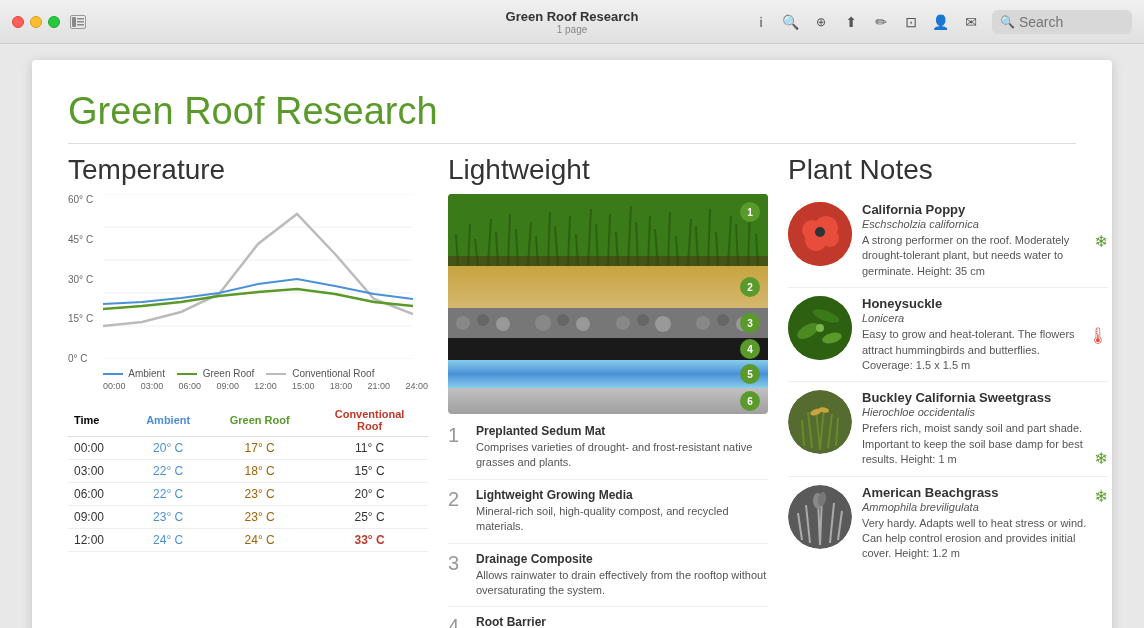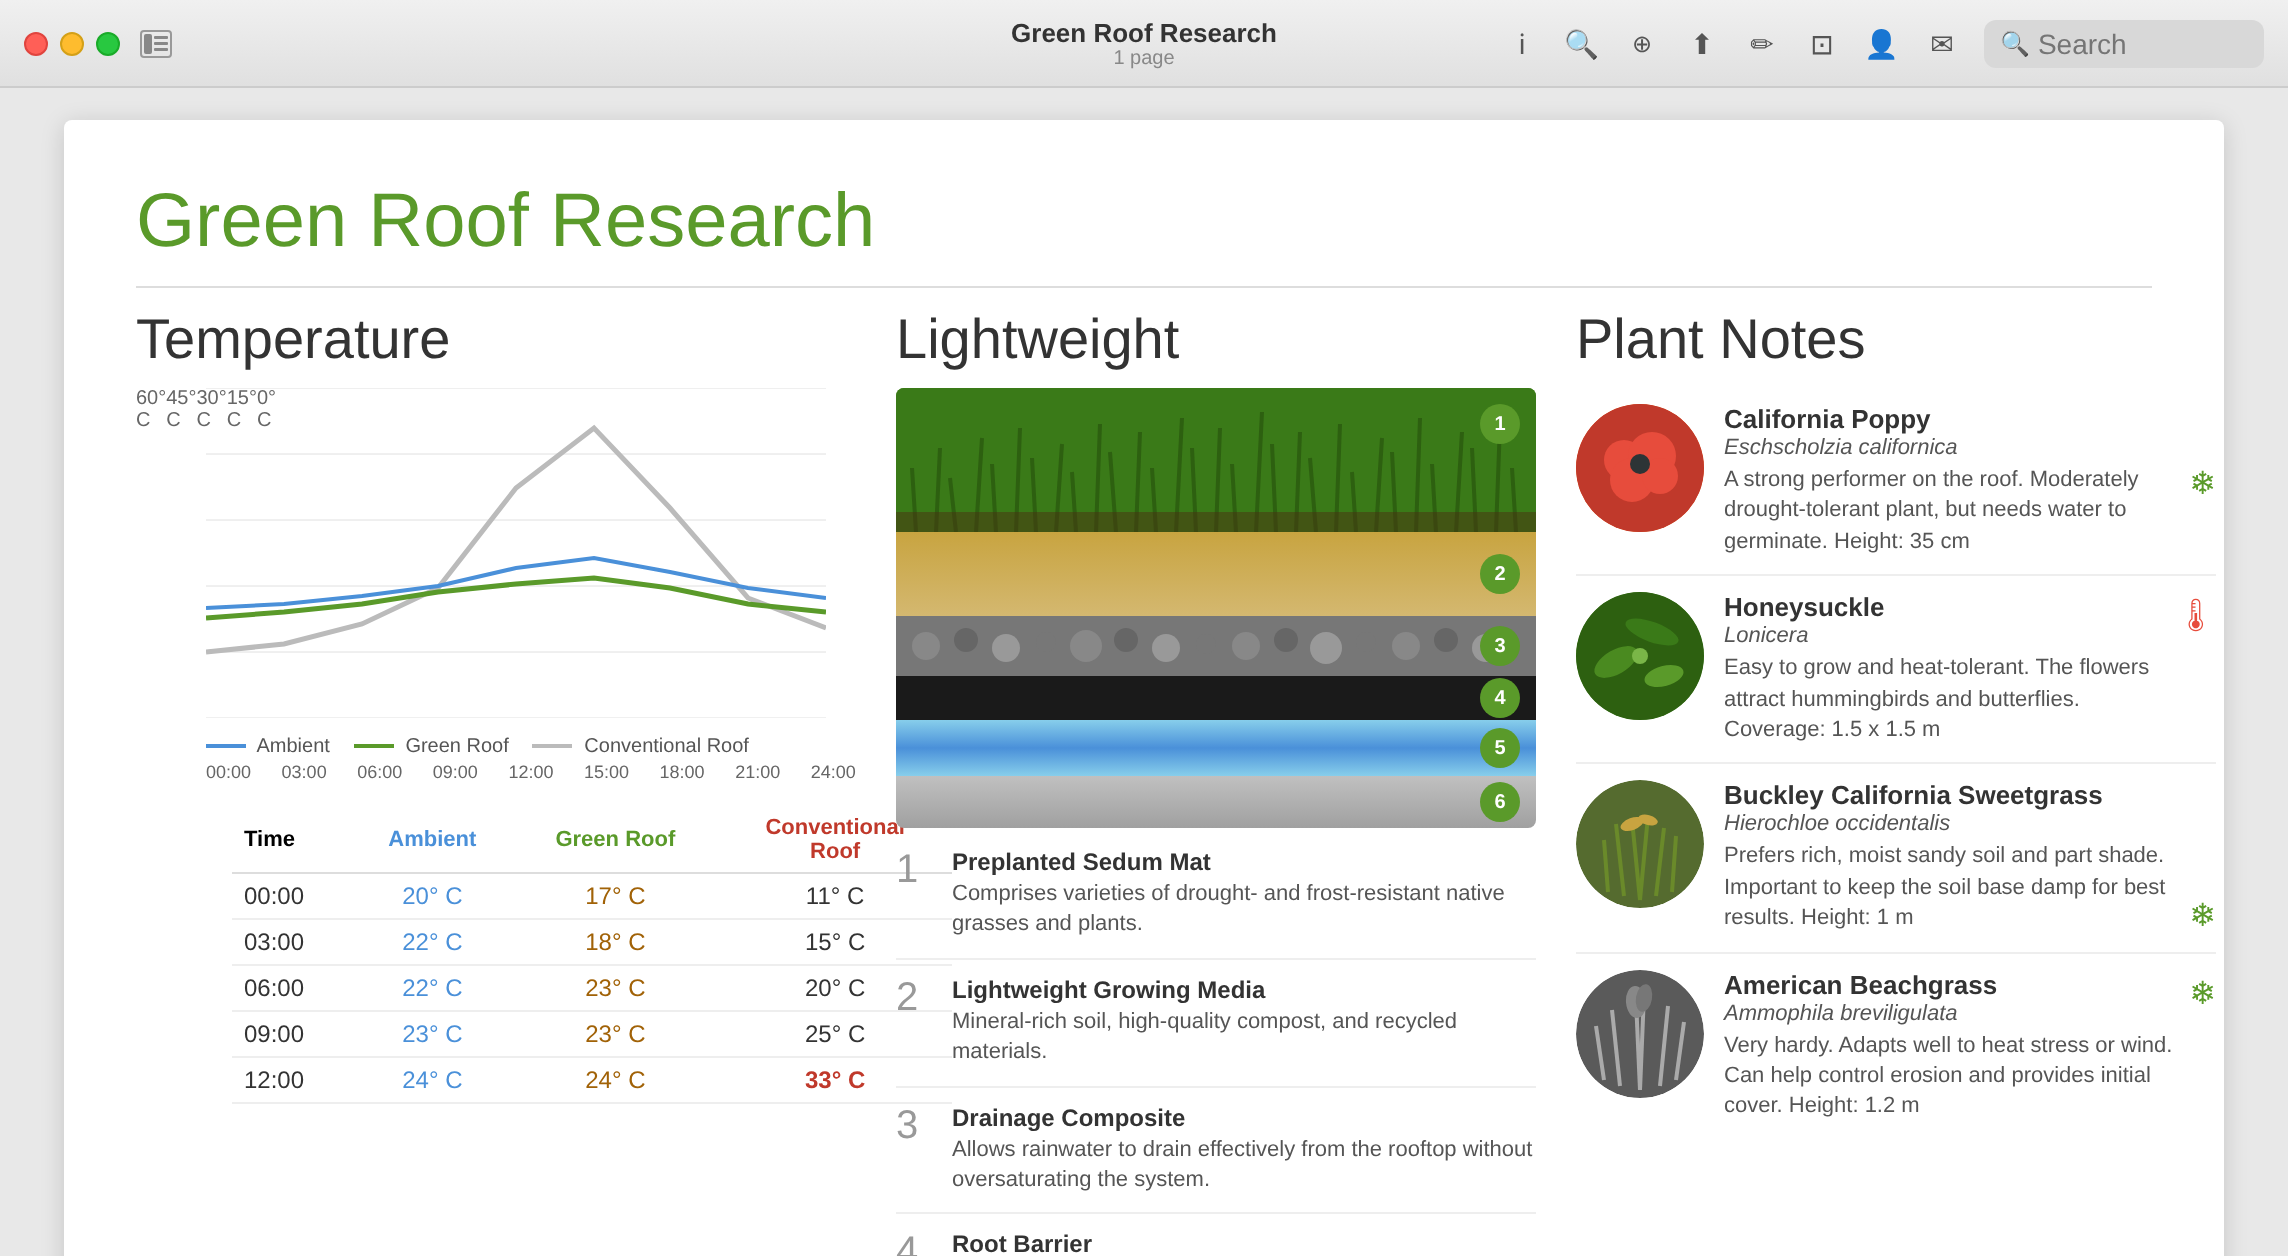--- a/index.html
+++ b/index.html
@@ -136,21 +136,21 @@
       position: relative;
       height: 200px;
     }
 
     .chart-y-labels {
       position: absolute;
       left: 0;
       top: 0;
       bottom: 30px;
       display: flex;
-      flex-direction: row;
+      flex-direction: column;
       justify-content: space-between;
       font-size: 10px;
       color: #666;
       width: 30px;
     }
 
     .chart-svg-wrap {
       margin-left: 35px;
       height: 170px;
       position: relative;
@@ -180,21 +180,20 @@
       color: #666;
       margin-top: 2px;
     }
 
     
     .temp-table {
       width: 100%;
       border-collapse: collapse;
       margin-top: 10px;
       font-size: 12px;
-      margin-left: 48px;
     }
     .temp-table th {
       background: #fff;
       padding: 4px 6px;
       text-align: center;
       font-weight: 600;
       font-size: 11px;
       border-bottom: 1px solid #ddd;
     }
     .temp-table th:first-child { text-align: left; }
@@ -599,21 +598,21 @@
       <div class="plant-item">
         <div class="plant-img plant-img-honeysuckle">
           <svg width="64" height="64" viewBox="0 0 64 64">
             <circle cx="32" cy="32" r="32" fill="#2d6010"></circle>
             <ellipse cx="20" cy="35" rx="12" ry="6" fill="#4a8a20" transform="rotate(-30 20 35)"></ellipse>
             <ellipse cx="38" cy="20" rx="14" ry="5" fill="#3a7a18" transform="rotate(20 38 20)"></ellipse>
             <ellipse cx="44" cy="42" rx="10" ry="5" fill="#5a9a2a" transform="rotate(-15 44 42)"></ellipse>
             <circle cx="32" cy="32" r="4" fill="#7ab648"></circle>
           </svg>
         </div>
-        <div style="display:flex;gap:6px;align-items:flex-start;flex:1">
+        <div style="display:flex;gap:6px;align-items:center;flex:1">
           <div class="plant-info">
             <h4>Honeysuckle</h4>
             <div class="sci-name">Lonicera</div>
             <p>Easy to grow and heat-tolerant. The flowers attract hummingbirds and butterflies. Coverage: 1.5 x 1.5 m</p>
           </div>
           <span style="color:#e74c3c;font-size:16px;margin-top:2px">🌡</span>
         </div>
       </div>
 
       <div class="plant-item">

